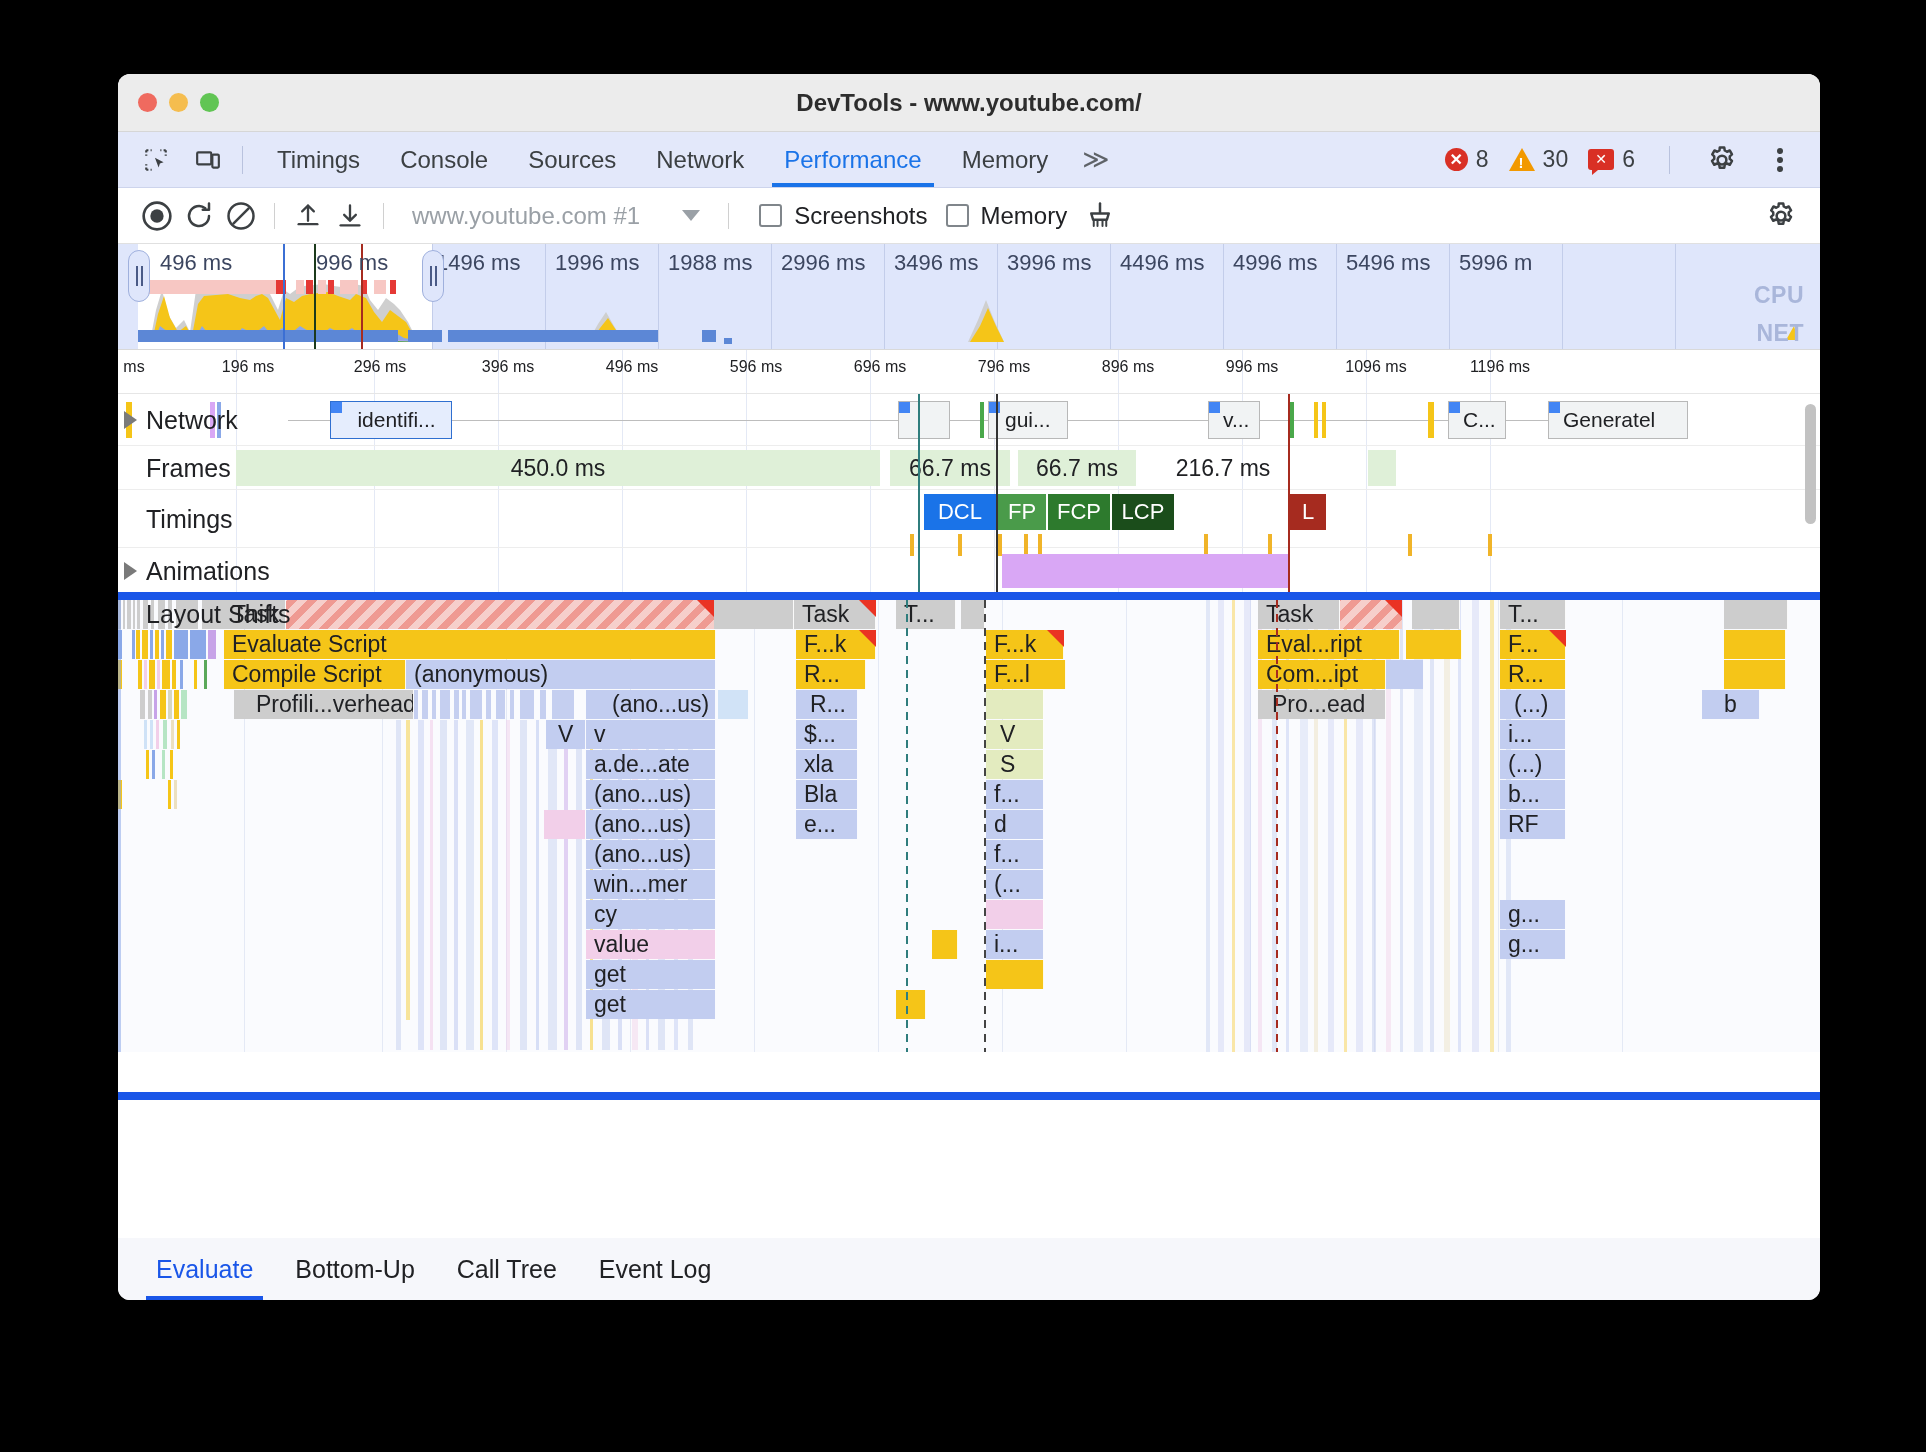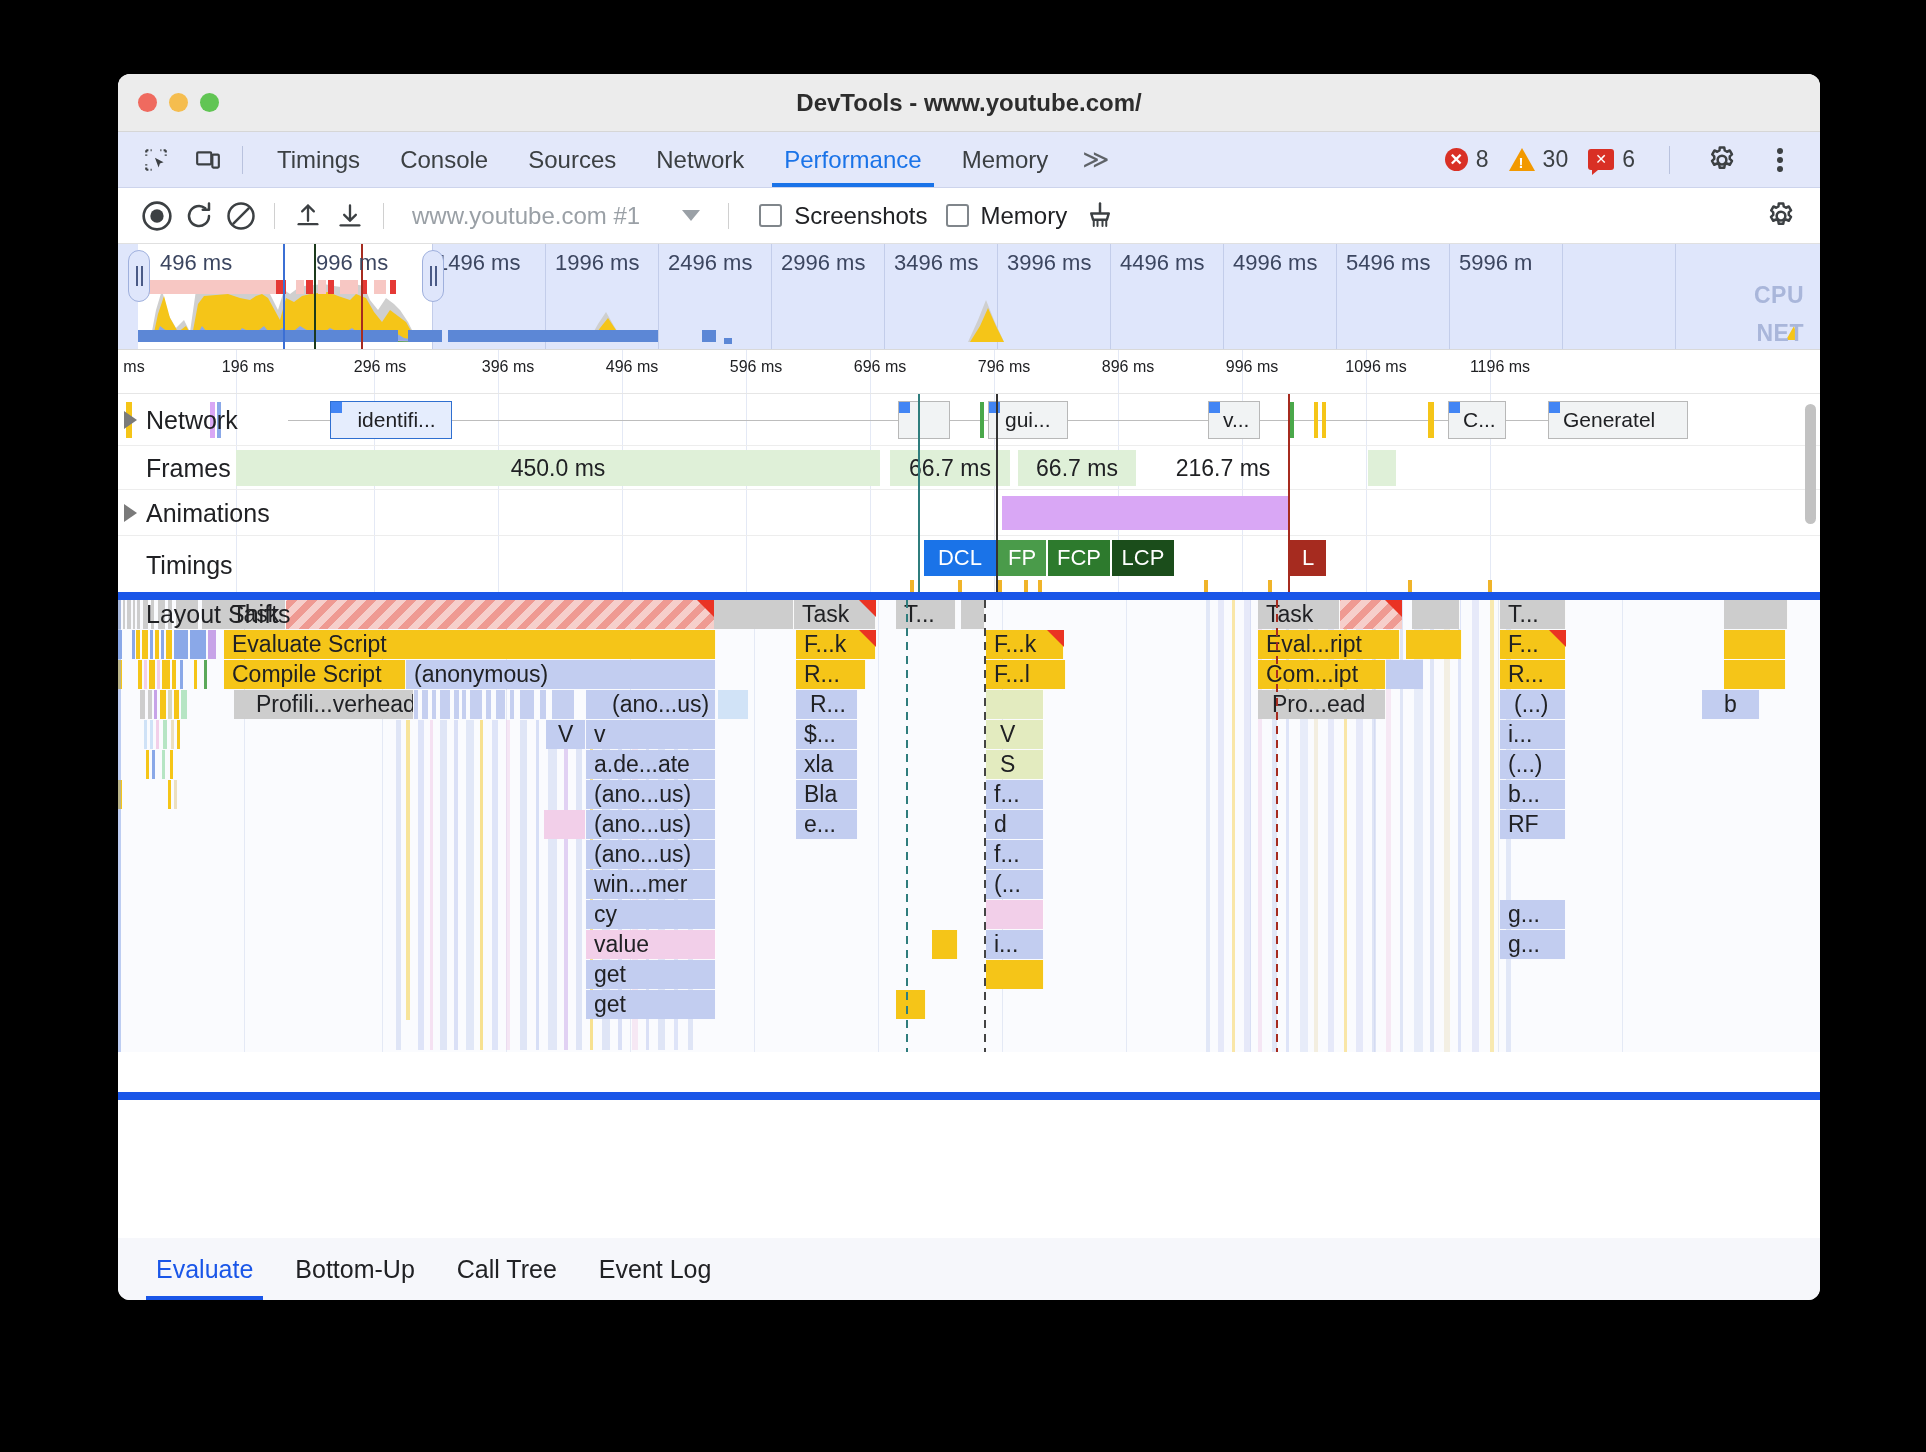--- a/index.html
+++ b/index.html
@@ -463,21 +463,21 @@
       </div>
     <div class="ov-handle" style="left:304px">
         <i></i>
         <i></i>
       </div>
 
     <div class="ov-tick" style="left:42px">496 ms</div>
     <div class="ov-tick" style="left:198px">996 ms</div>
     <div class="ov-tick" style="left:318px">1496 ms</div>
     <div class="ov-tick" style="left:437px">1996 ms</div>
-    <div class="ov-tick" style="left:550px">2496 ms</div>
+    <div class="ov-tick" style="left:550px">1988 ms</div>
     <div class="ov-tick" style="left:663px">2996 ms</div>
     <div class="ov-tick" style="left:776px">3496 ms</div>
     <div class="ov-tick" style="left:889px">3996 ms</div>
     <div class="ov-tick" style="left:1002px">4496 ms</div>
     <div class="ov-tick" style="left:1115px">4996 ms</div>
     <div class="ov-tick" style="left:1228px">5496 ms</div>
     <div class="ov-tick" style="left:1341px">5996 m</div>
 
     <div class="ov-label" style="top:38px">CPU</div>
     <div class="ov-label" style="top:76px">NET</div>
@@ -548,43 +548,43 @@
 
     <div class="trow" style="height:44px">
       <div class="trow-label">Frames</div>
       <div class="frame" style="left:118px;width:646px;top:4px">450.0 ms</div>
       <div class="frame" style="left:772px;width:122px;top:4px">66.7 ms</div>
       <div class="frame" style="left:900px;width:120px;top:4px">66.7 ms</div>
       <div class="frame" style="left:1026px;width:160px;top:4px;background:transparent">216.7 ms</div>
       <div class="frame" style="left:1250px;width:30px;top:4px"></div>
     </div>
 
-    <div class="trow" style="height:46px">
-      <div class="tri"></div>
-      <div class="trow-label">Animations</div>
-      <div class="anim-bar" style="left:884px;width:288px;top:6px"></div>
-    </div>
-
     <div class="trow" style="height:58px">
       <div class="trow-label">Timings</div>
       <div class="tim-chip" style="left:806px;width:72px;top:4px;background:#1a73e8">DCL</div>
       <div class="tim-chip" style="left:880px;width:48px;top:4px;background:#4a9b4a">FP</div>
       <div class="tim-chip" style="left:930px;width:62px;top:4px;background:#2d7a2d">FCP</div>
       <div class="tim-chip" style="left:994px;width:62px;top:4px;background:#1b4d1b">LCP</div>
       <div class="tim-chip" style="left:1172px;width:36px;top:4px;background:#a62b1f">L</div>
 
       <div style="position:absolute;left:792px;top:44px;width:4px;height:22px;background:#f0b429"></div>
       <div style="position:absolute;left:840px;top:44px;width:4px;height:22px;background:#f0b429"></div>
       <div style="position:absolute;left:880px;top:44px;width:4px;height:22px;background:#f0b429"></div>
       <div style="position:absolute;left:906px;top:44px;width:4px;height:22px;background:#f0b429"></div>
       <div style="position:absolute;left:920px;top:44px;width:4px;height:22px;background:#f0b429"></div>
       <div style="position:absolute;left:1086px;top:44px;width:4px;height:22px;background:#f0b429"></div>
       <div style="position:absolute;left:1150px;top:44px;width:4px;height:22px;background:#f0b429"></div>
       <div style="position:absolute;left:1290px;top:44px;width:4px;height:22px;background:#f0b429"></div>
       <div style="position:absolute;left:1370px;top:44px;width:4px;height:22px;background:#f0b429"></div>
+    </div>
+
+    <div class="trow" style="height:46px">
+      <div class="tri"></div>
+      <div class="trow-label">Animations</div>
+      <div class="anim-bar" style="left:884px;width:288px;top:6px"></div>
     </div>
 
     <div class="trow" style="height:40px">
       <div class="trow-label">Layout Shifts</div>
       <div style="position:absolute;left:880px;top:4px;width:8px;height:26px;background:#c77ce8"></div>
     </div>
 
     <div class="marker-line" style="left:800px;background:#2f7d7d;top:0;bottom:0"></div>
     <div class="marker-line" style="left:878px;background:#333;top:0;bottom:0"></div>
     <div class="marker-line" style="left:1170px;background:#a62b1f;top:0;bottom:0"></div>

